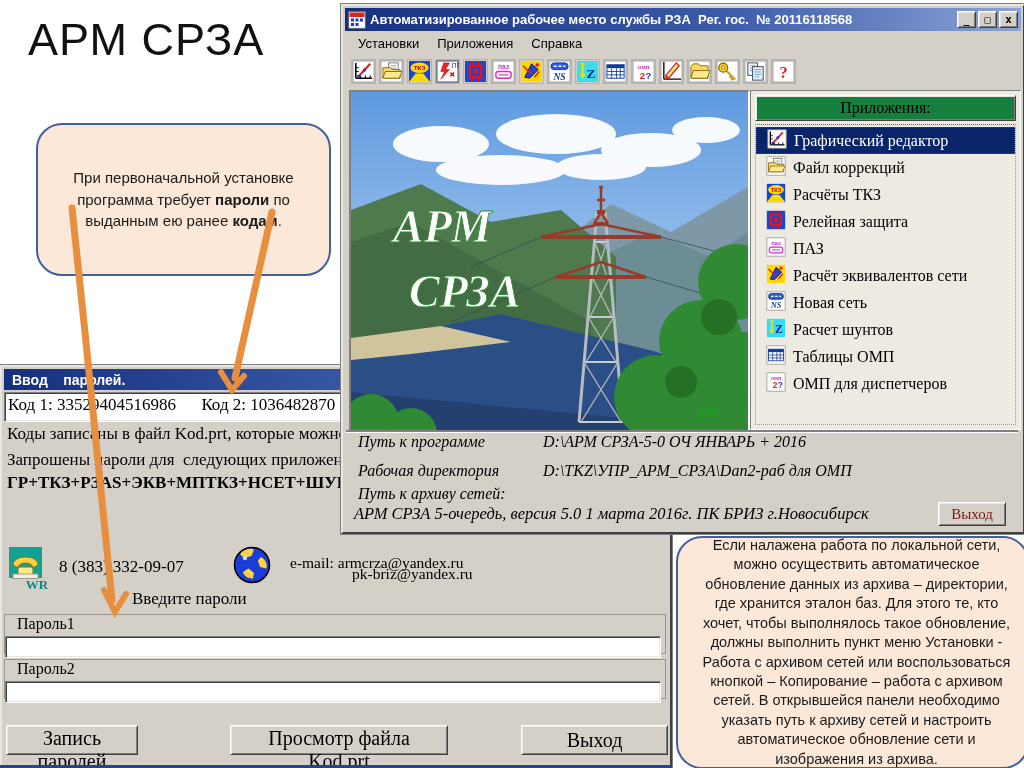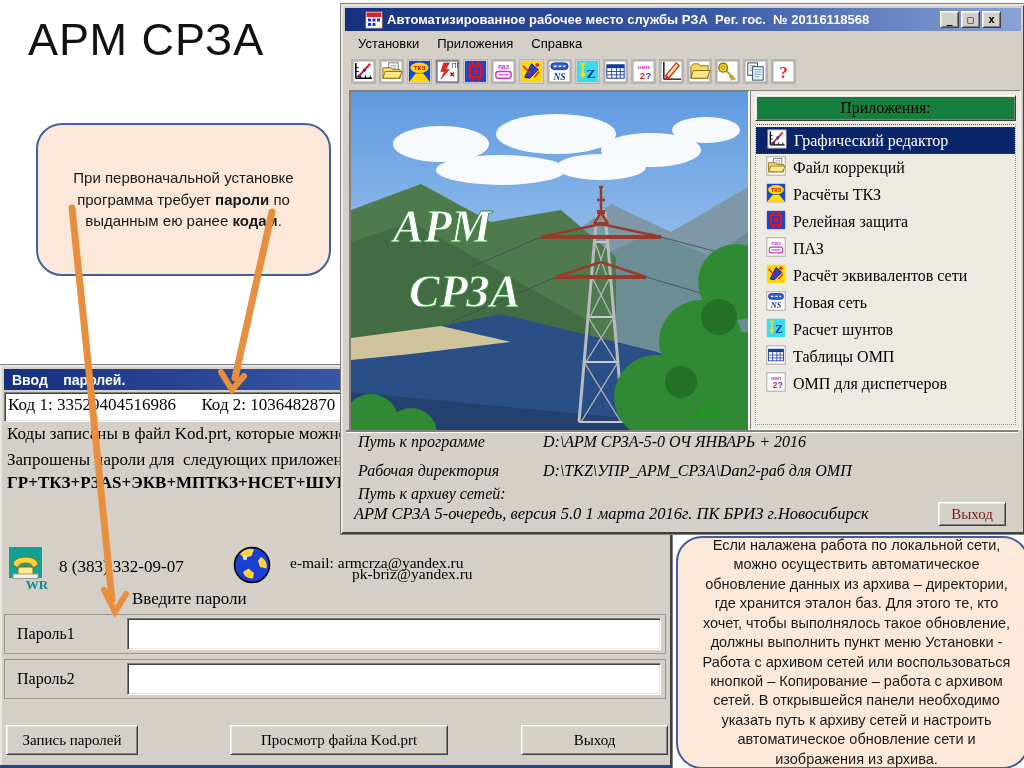--- a/index.html
+++ b/index.html
@@ -7,28 +7,28 @@
         font-family:"Liberation Sans",sans-serif;}
   .abs{position:absolute;}
 
   
   .raised{background:#15803d;border:1px solid;border-color:#fff #404040 #404040 #fff;
           box-shadow:inset 1px 1px 0 #e8e6e0, inset -1px -1px 0 #808080;}
   .sunken{background:#fff;border:1px solid;border-color:#808080 #fff #fff #808080;
           box-shadow:inset 1px 1px 0 #404040, inset -1px -1px 0 #e8e6e0;}
   .btn{background:#d4d0c8;border:1px solid;border-color:#fff #404040 #404040 #fff;
        box-shadow:inset 1px 1px 0 #e8e6e0, inset -1px -1px 0 #808080;
-       font-family:"Liberation Serif",serif;font-size:15px;color:#000;text-align:center;cursor:default;}
+       font-family:"Liberation Serif",serif;font-size:20px;color:#000;text-align:center;cursor:default;}
 
   
   #main-window{left:341px;top:4px;width:680px;height:526px;background:#d4d0c8;
     border:2px solid;border-color:#e8e6e0 #404040 #404040 #e8e6e0;box-shadow:0 0 0 1px #808080;z-index:20;}
   #main-titlebar{left:2px;top:2px;right:2px;height:23px;
     background:linear-gradient(90deg,#16307e 0%,#3a5aa8 55%,#8ba3d6 100%);
-    display:flex;align-items:center;padding:0 20px;color:#fff;}
+    display:flex;align-items:center;padding:0 3px;color:#fff;}
   #main-title{font-size:13px;font-weight:bold;white-space:pre;margin-left:4px;flex:1;overflow:hidden;}
   .winbtn{width:17px;height:15px;margin-left:2px;font-size:10px;font-weight:bold;color:#000;
     display:flex;align-items:center;justify-content:center;font-family:"DejaVu Sans Mono",monospace;line-height:1;}
   #menu-bar{left:2px;top:27px;right:2px;height:21px;display:flex;align-items:center;gap:4px;padding-left:6px;}
   .menu-item{font-size:13px;color:#000;padding:2px 7px;}
   #toolbar{left:2px;top:49px;right:2px;height:33px;display:flex;align-items:center;gap:3px;padding-left:6px;}
   .tb{width:25px;height:25px;padding:0;background:#d4d0c8;border:1px solid #b8b4ac;display:flex;align-items:center;justify-content:center;}
   .tb svg{width:23px;height:23px;display:block;}
 
   #photo{left:6px;top:84px;width:397px;height:338px;border:2px solid;border-color:#808080 #fff #fff #808080;overflow:hidden;background:#9ec3e8;}
@@ -51,21 +51,21 @@
   #pw-dialog{left:0;top:365px;width:668px;height:400px;background:#d4d0c8;
     border:2px solid;border-color:#e8e6e0 #404040 #2a3f8f #e8e6e0;box-shadow:0 0 0 1px #808080;z-index:10;}
   #pw-dialog:after{content:"";position:absolute;left:-2px;right:-2px;bottom:-2px;height:4px;background:#2a3f8f;}
   #pw-titlebar{left:2px;top:2px;width:660px;height:21px;
     background:linear-gradient(90deg,#16307e 0%,#3a5aa8 55%,#8ba3d6 100%);
     display:flex;align-items:center;color:#fff;font-size:14px;font-weight:bold;padding-left:8px;white-space:pre;}
   #code-field{left:2px;top:25px;width:660px;height:26px;font-family:"Liberation Serif",serif;font-size:17px;
     white-space:pre;padding:2px 0 0 3px;color:#000;}
   .pw-line{position:absolute;left:5px;white-space:pre;font-family:"Liberation Serif",serif;font-size:17px;color:#000;}
   .pw-bold{font-weight:bold;}
-  .pw-row{position:absolute;left:2px;width:660px;height:38px;border:1px solid #9a968e;background:#d4d0c8;display:flex;}
+  .pw-row{position:absolute;left:2px;width:660px;height:38px;border:1px solid #9a968e;background:#d4d0c8;display:flex;flex-direction:column;}
   .pw-label{width:110px;display:flex;align-items:center;padding-left:12px;font-family:"Liberation Serif",serif;font-size:16px;}
   .pw-input{flex:1;margin:3px 4px 3px 0;font-family:"Liberation Serif",serif;font-size:16px;padding-left:4px;outline:none;}
   .dlg-btn{position:absolute;height:30px;}
 
   
   .callout{background:#fbe8d8;border:2.5px solid #44609a;border-radius:26px;z-index:30;
     display:flex;align-items:center;justify-content:center;text-align:center;color:#1a1a1a;}
   #callout-top{left:36px;top:123px;width:291px;height:149px;font-size:15px;line-height:1.45;}
   #callout-top .inner{width:250px;}
   #callout-bottom{left:676px;top:536px;width:341px;height:229px;font-size:14.5px;line-height:1.34;padding-left:8px;}

